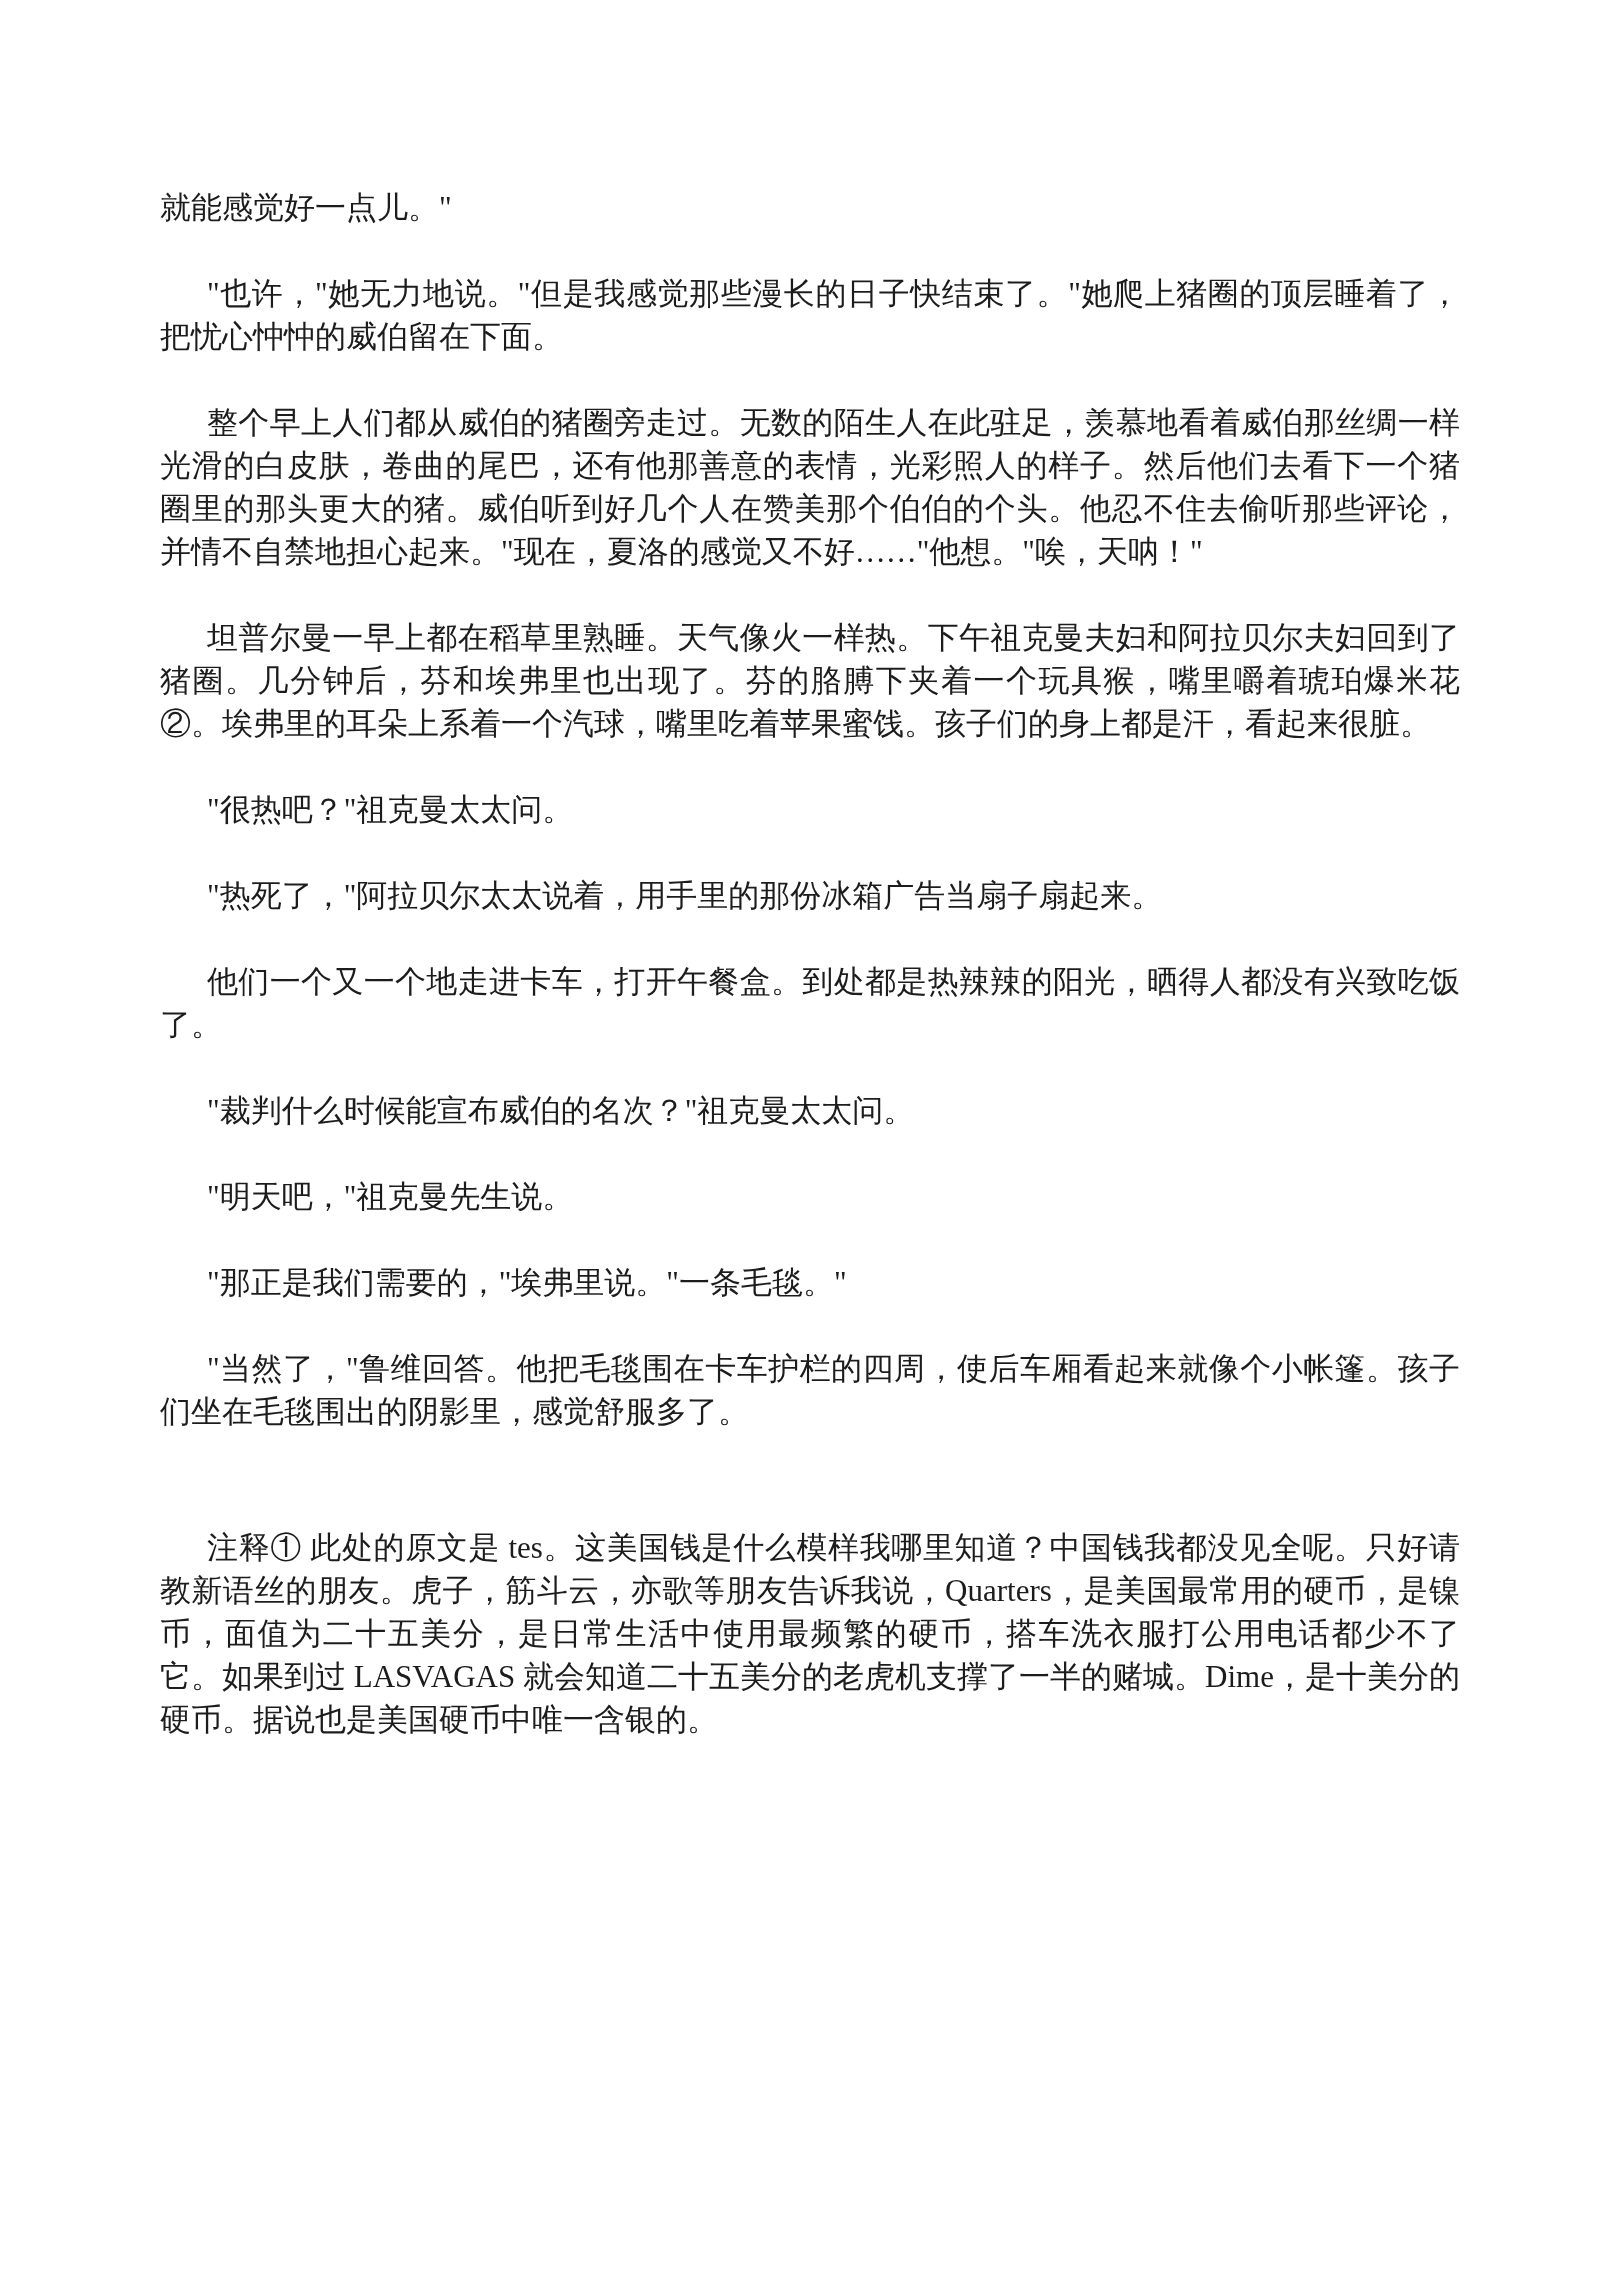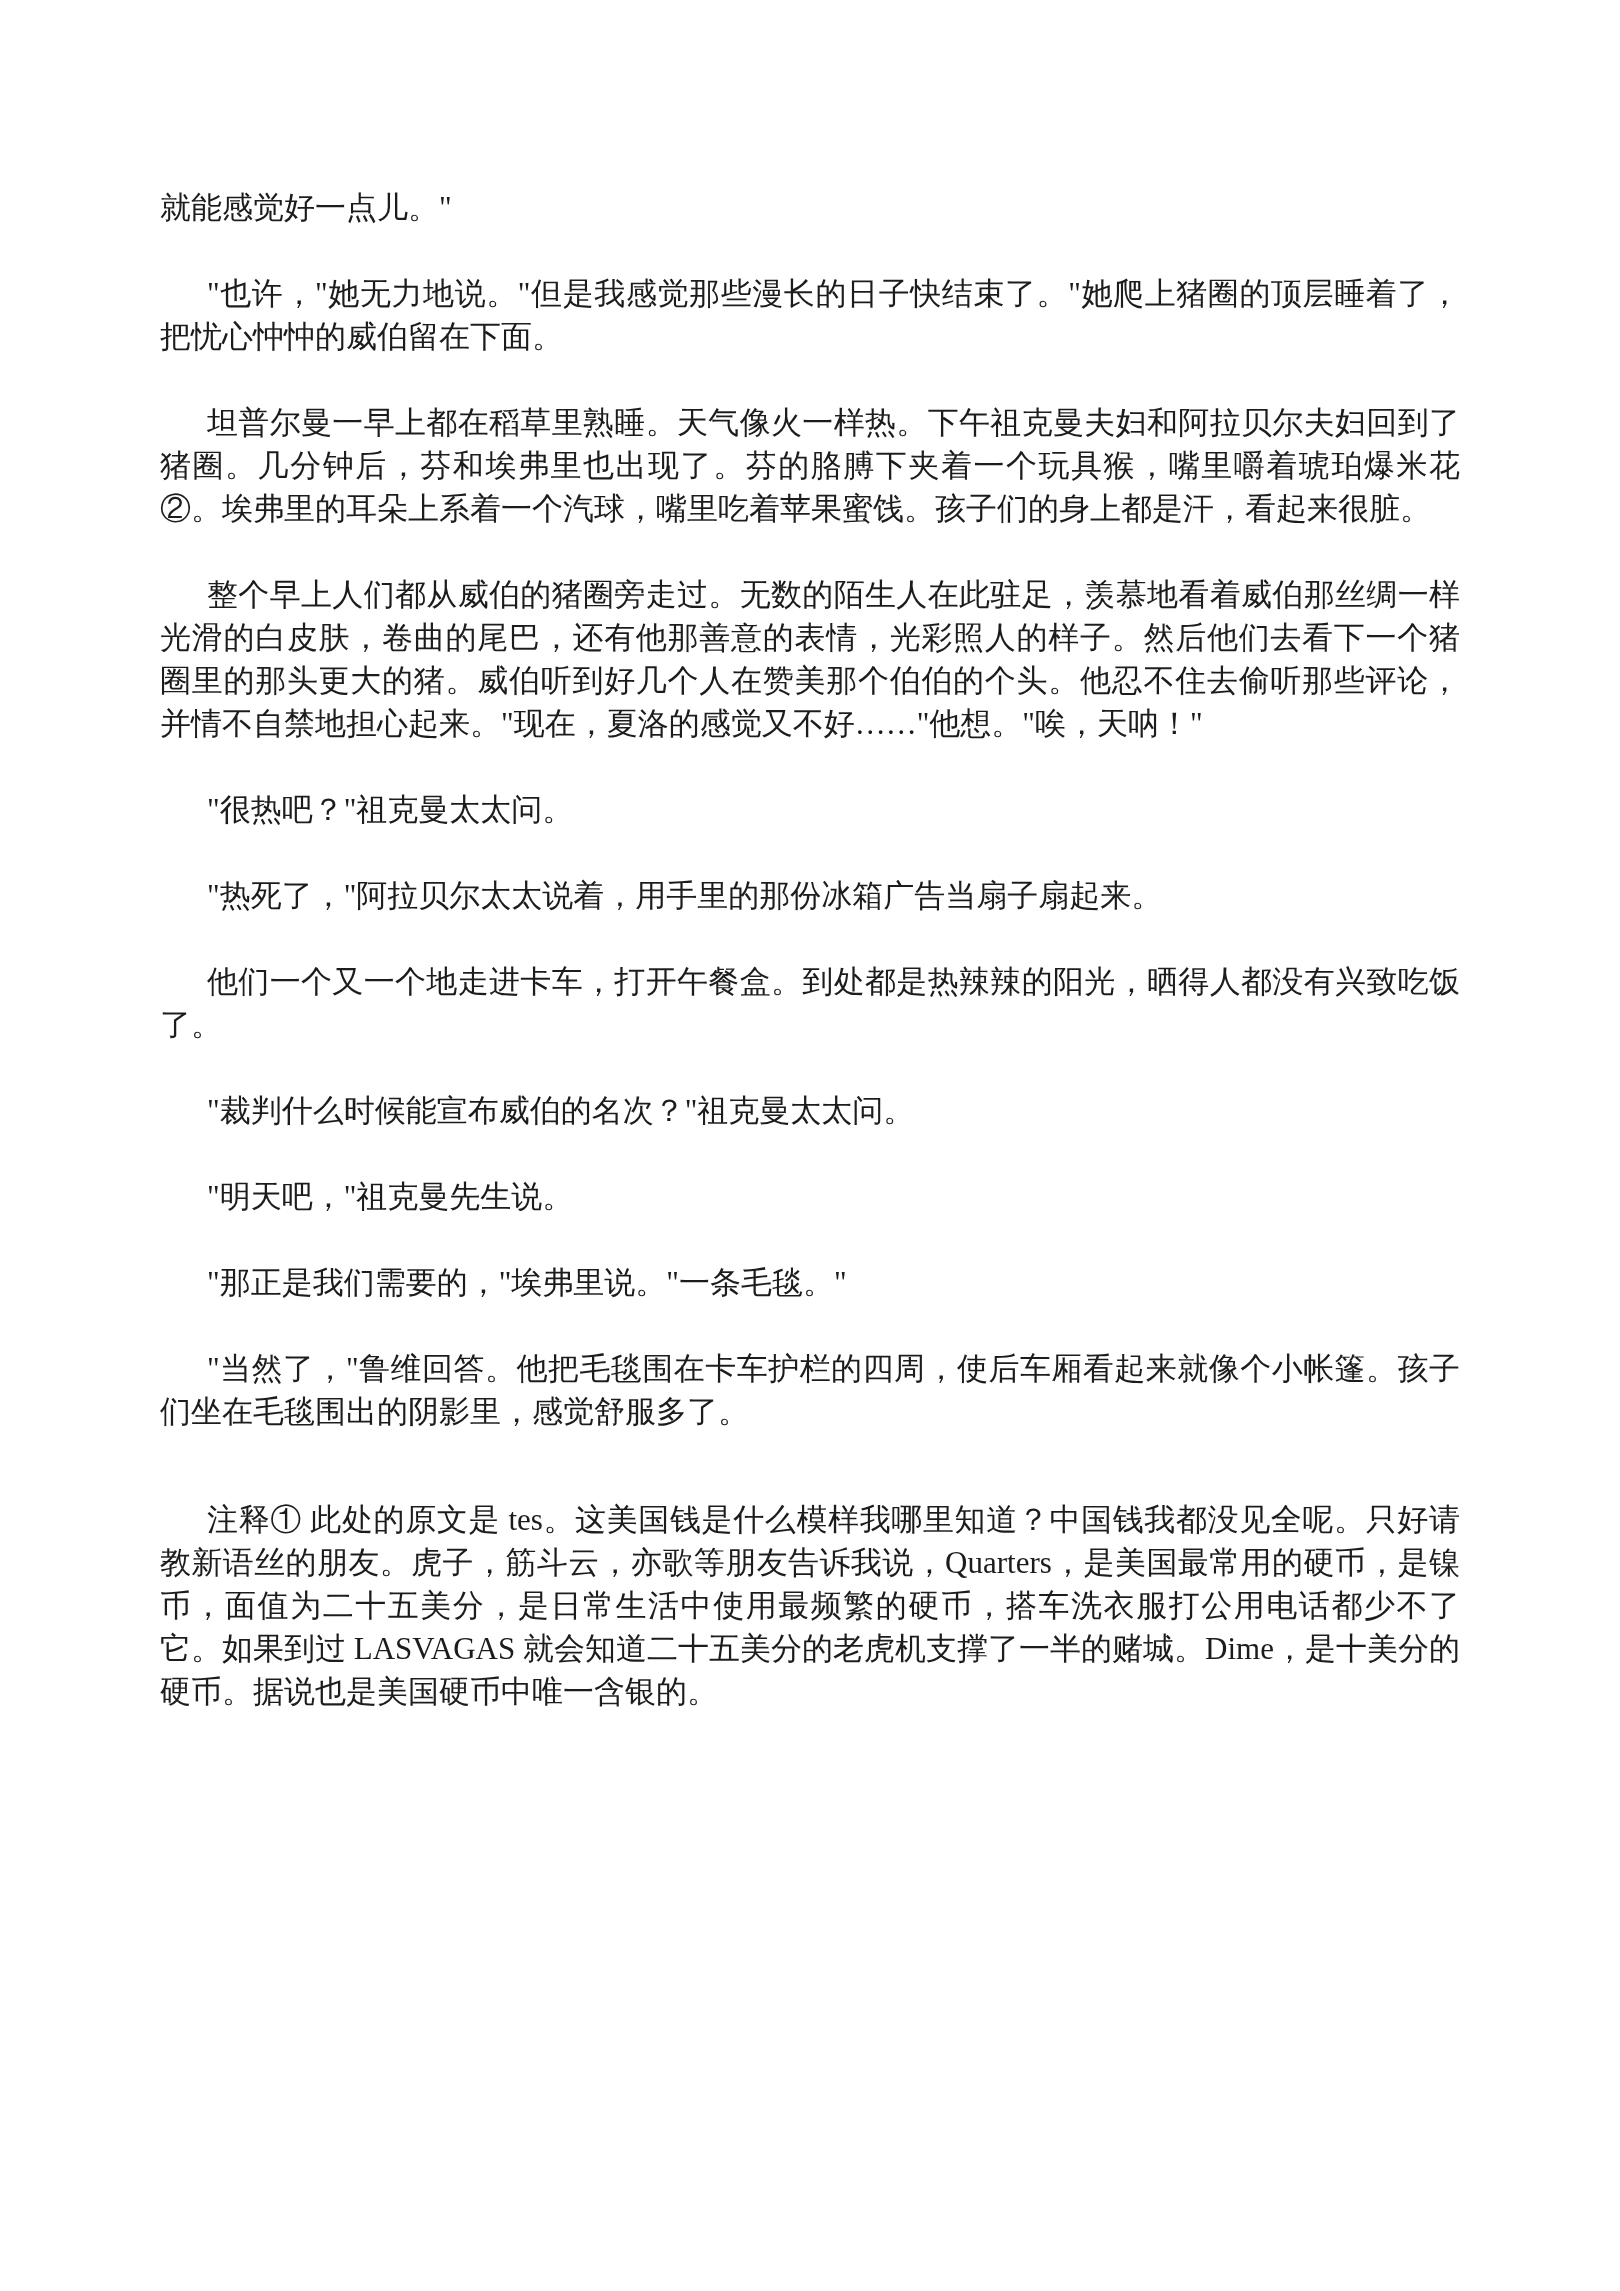--- a/index.html
+++ b/index.html
@@ -24,31 +24,31 @@
     margin: 0 0 43px 0;
     text-indent: 47px;
     text-align: justify;
     text-justify: inter-ideograph;
     word-break: break-all;
   }
   .para.no-indent {
     text-indent: 0;
   }
   .para.note {
-    margin-top: 65px;
+    margin-top: 93px;
   }
 </style>
 </head>
 <body>
 
 <div class="page">
   <p class="para no-indent">就能感觉好一点儿。"</p>
   <p class="para">"也许，"她无力地说。"但是我感觉那些漫长的日子快结束了。"她爬上猪圈的顶层睡着了，把忧心忡忡的威伯留在下面。</p>
+  <p class="para">整个早上人们都从威伯的猪圈旁走过。无数的陌生人在此驻足，羡慕地看着威伯那丝绸一样光滑的白皮肤，卷曲的尾巴，还有他那善意的表情，光彩照人的样子。然后他们去看下一个猪圈里的那头更大的猪。威伯听到好几个人在赞美那个伯伯的个头。他忍不住去偷听那些评论，并情不自禁地担心起来。"现在，夏洛的感觉又不好……"他想。"唉，天呐！"</p>
   <p class="para">坦普尔曼一早上都在稻草里熟睡。天气像火一样热。下午祖克曼夫妇和阿拉贝尔夫妇回到了猪圈。几分钟后，芬和埃弗里也出现了。芬的胳膊下夹着一个玩具猴，嘴里嚼着琥珀爆米花②。埃弗里的耳朵上系着一个汽球，嘴里吃着苹果蜜饯。孩子们的身上都是汗，看起来很脏。</p>
-  <p class="para">整个早上人们都从威伯的猪圈旁走过。无数的陌生人在此驻足，羡慕地看着威伯那丝绸一样光滑的白皮肤，卷曲的尾巴，还有他那善意的表情，光彩照人的样子。然后他们去看下一个猪圈里的那头更大的猪。威伯听到好几个人在赞美那个伯伯的个头。他忍不住去偷听那些评论，并情不自禁地担心起来。"现在，夏洛的感觉又不好……"他想。"唉，天呐！"</p>
   <p class="para">"很热吧？"祖克曼太太问。</p>
   <p class="para">"热死了，"阿拉贝尔太太说着，用手里的那份冰箱广告当扇子扇起来。</p>
   <p class="para">他们一个又一个地走进卡车，打开午餐盒。到处都是热辣辣的阳光，晒得人都没有兴致吃饭了。</p>
   <p class="para">"裁判什么时候能宣布威伯的名次？"祖克曼太太问。</p>
   <p class="para">"明天吧，"祖克曼先生说。</p>
   <p class="para">"那正是我们需要的，"埃弗里说。"一条毛毯。"</p>
   <p class="para">"当然了，"鲁维回答。他把毛毯围在卡车护栏的四周，使后车厢看起来就像个小帐篷。孩子们坐在毛毯围出的阴影里，感觉舒服多了。</p>
   <p class="para note">注释① 此处的原文是 tes。这美国钱是什么模样我哪里知道？中国钱我都没见全呢。只好请教新语丝的朋友。虎子，筋斗云，亦歌等朋友告诉我说，Quarters，是美国最常用的硬币，是镍币，面值为二十五美分，是日常生活中使用最频繁的硬币，搭车洗衣服打公用电话都少不了它。如果到过 LASVAGAS 就会知道二十五美分的老虎机支撑了一半的赌城。Dime，是十美分的硬币。据说也是美国硬币中唯一含银的。</p>
 </div>
 

